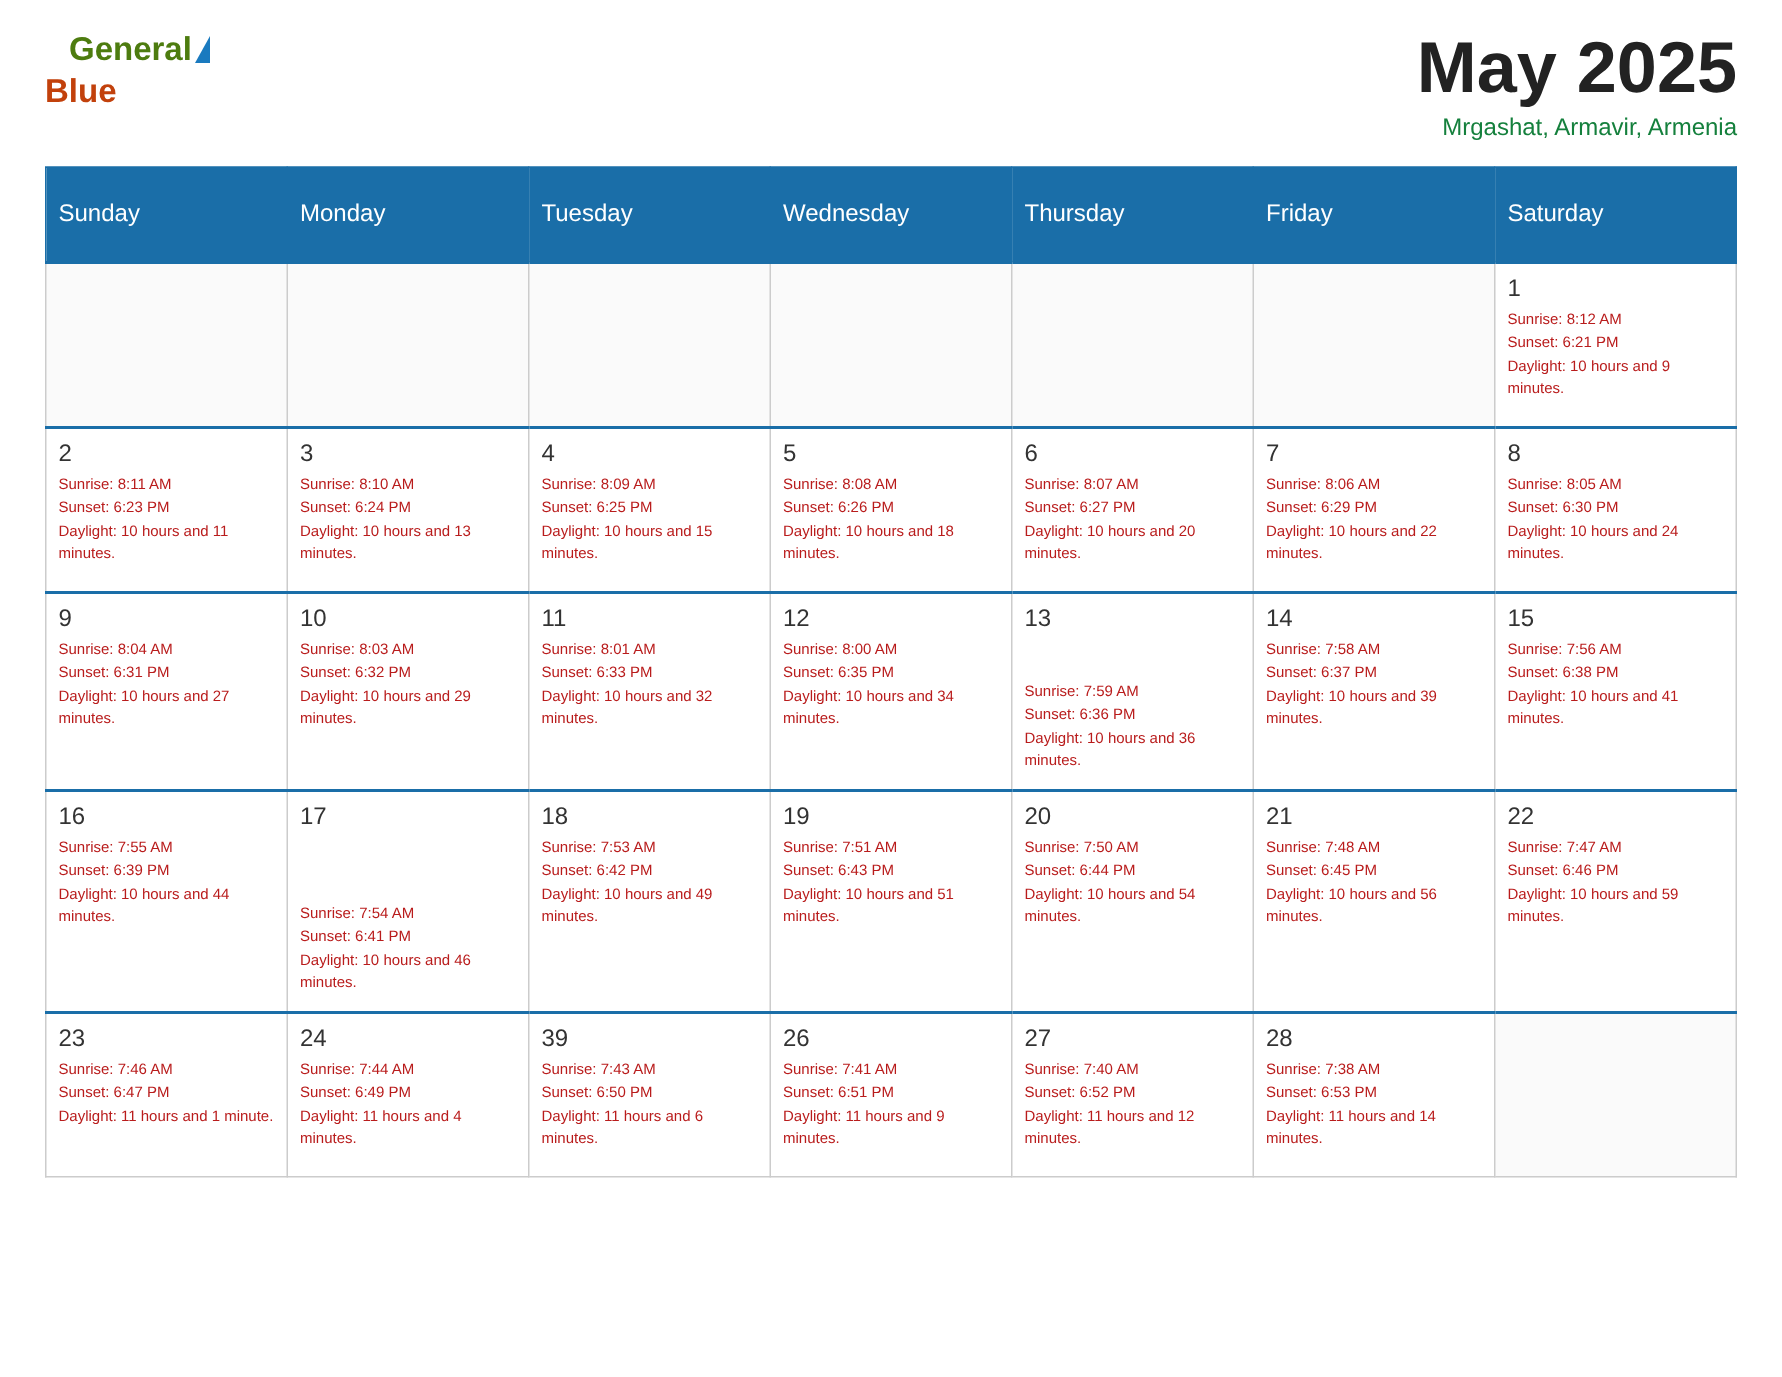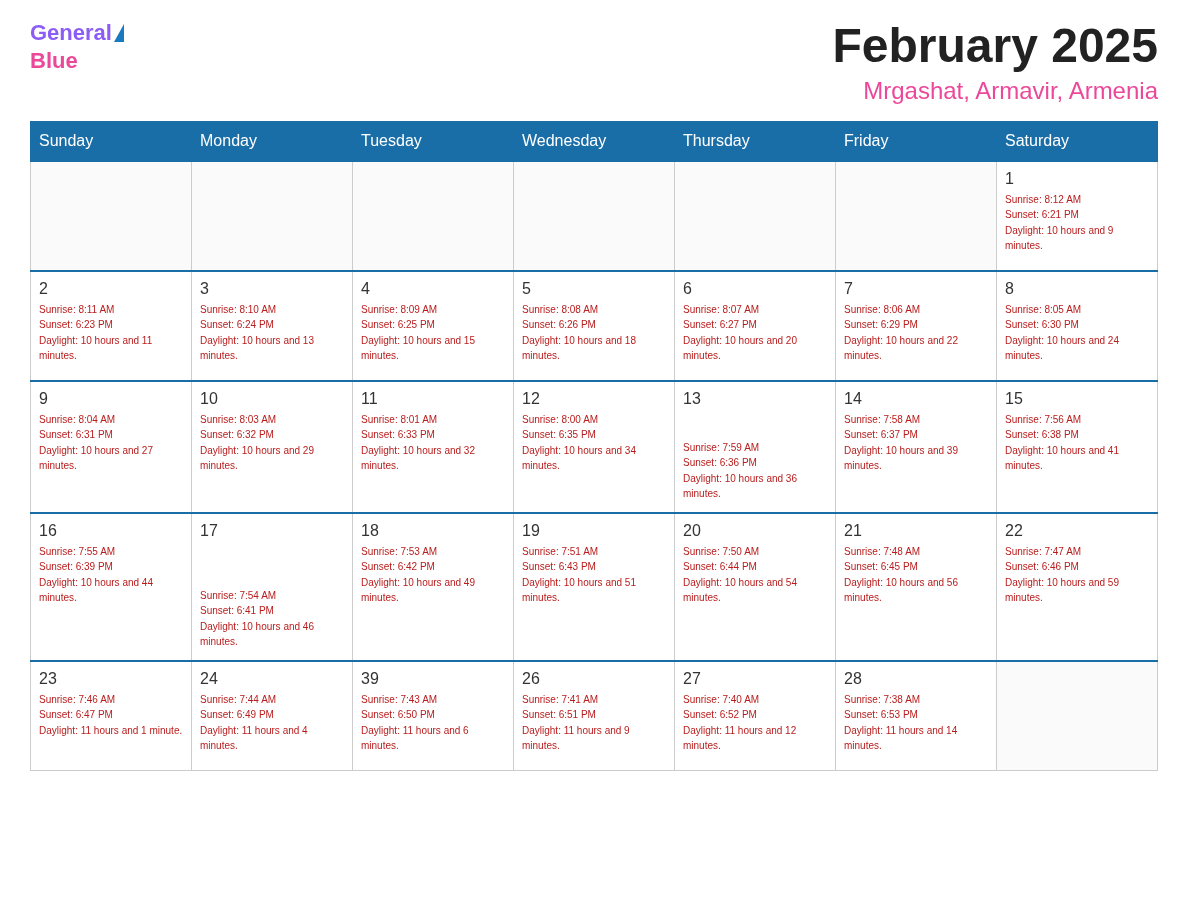--- a/index.html
+++ b/index.html
@@ -21,54 +21,54 @@
       flex-direction: column;
       align-items: flex-start;
     }
     .logo-text {
       display: flex;
       align-items: center;
       font-size: 22px;
       font-weight: bold;
       color: #333;
     }
-    .logo-general { color: #8b5cf6; }
-    .logo-blue { color: #ec4899; }
+    .logo-general { color: #4d7c0f; margin-left: 16px; }
+    .logo-blue { color: #c2410c; }
     .logo-triangle {
       width: 0;
       height: 0;
       border-left: 10px solid transparent;
       border-bottom: 18px solid #1a7abf;
       display: inline-block;
       margin-left: 2px;
       vertical-align: middle;
     }
     .title-block {
       text-align: right;
     }
     .calendar-title {
       font-size: 48px;
       font-weight: bold;
       color: #222;
       line-height: 1.1;
     }
     .calendar-subtitle {
-      font-size: 24px;
-      color: #ec4899;
+      font-size: 16px;
+      color: #15803d;
       margin-top: 4px;
     }
     table {
       width: 100%;
       border-collapse: collapse;
       table-layout: fixed;
     }
     thead th {
       background-color: #1a6ea8;
       color: #fff;
-      padding: 10px 8px;
+      padding: 22px 8px;
       font-size: 16px;
       font-weight: normal;
       text-align: left;
       border: 1px solid #1a6ea8;
     }
     tbody td {
       vertical-align: top;
       padding: 8px 8px 10px 8px;
       border: 1px solid #ccc;
       border-top: 2px solid #1a6ea8;
@@ -99,21 +99,21 @@
   <div class="logo">
     <div class="logo-text">
       <span class="logo-general">General</span>
         <span class="logo-triangle"></span>
     </div>
     <div style="margin-top:2px;">
       <span class="logo-blue" style="font-size:22px; font-weight:bold;">Blue</span>
     </div>
   </div>
   <div class="title-block">
-    <div class="calendar-title">February 2025</div>
+    <div class="calendar-title">May 2025</div>
     <div class="calendar-subtitle">Mrgashat, Armavir, Armenia</div>
   </div>
 </div>
 
 <table>
   <thead>
     <tr>
     <th>Sunday</th>
         <th>Monday</th>
         <th>Tuesday</th>

